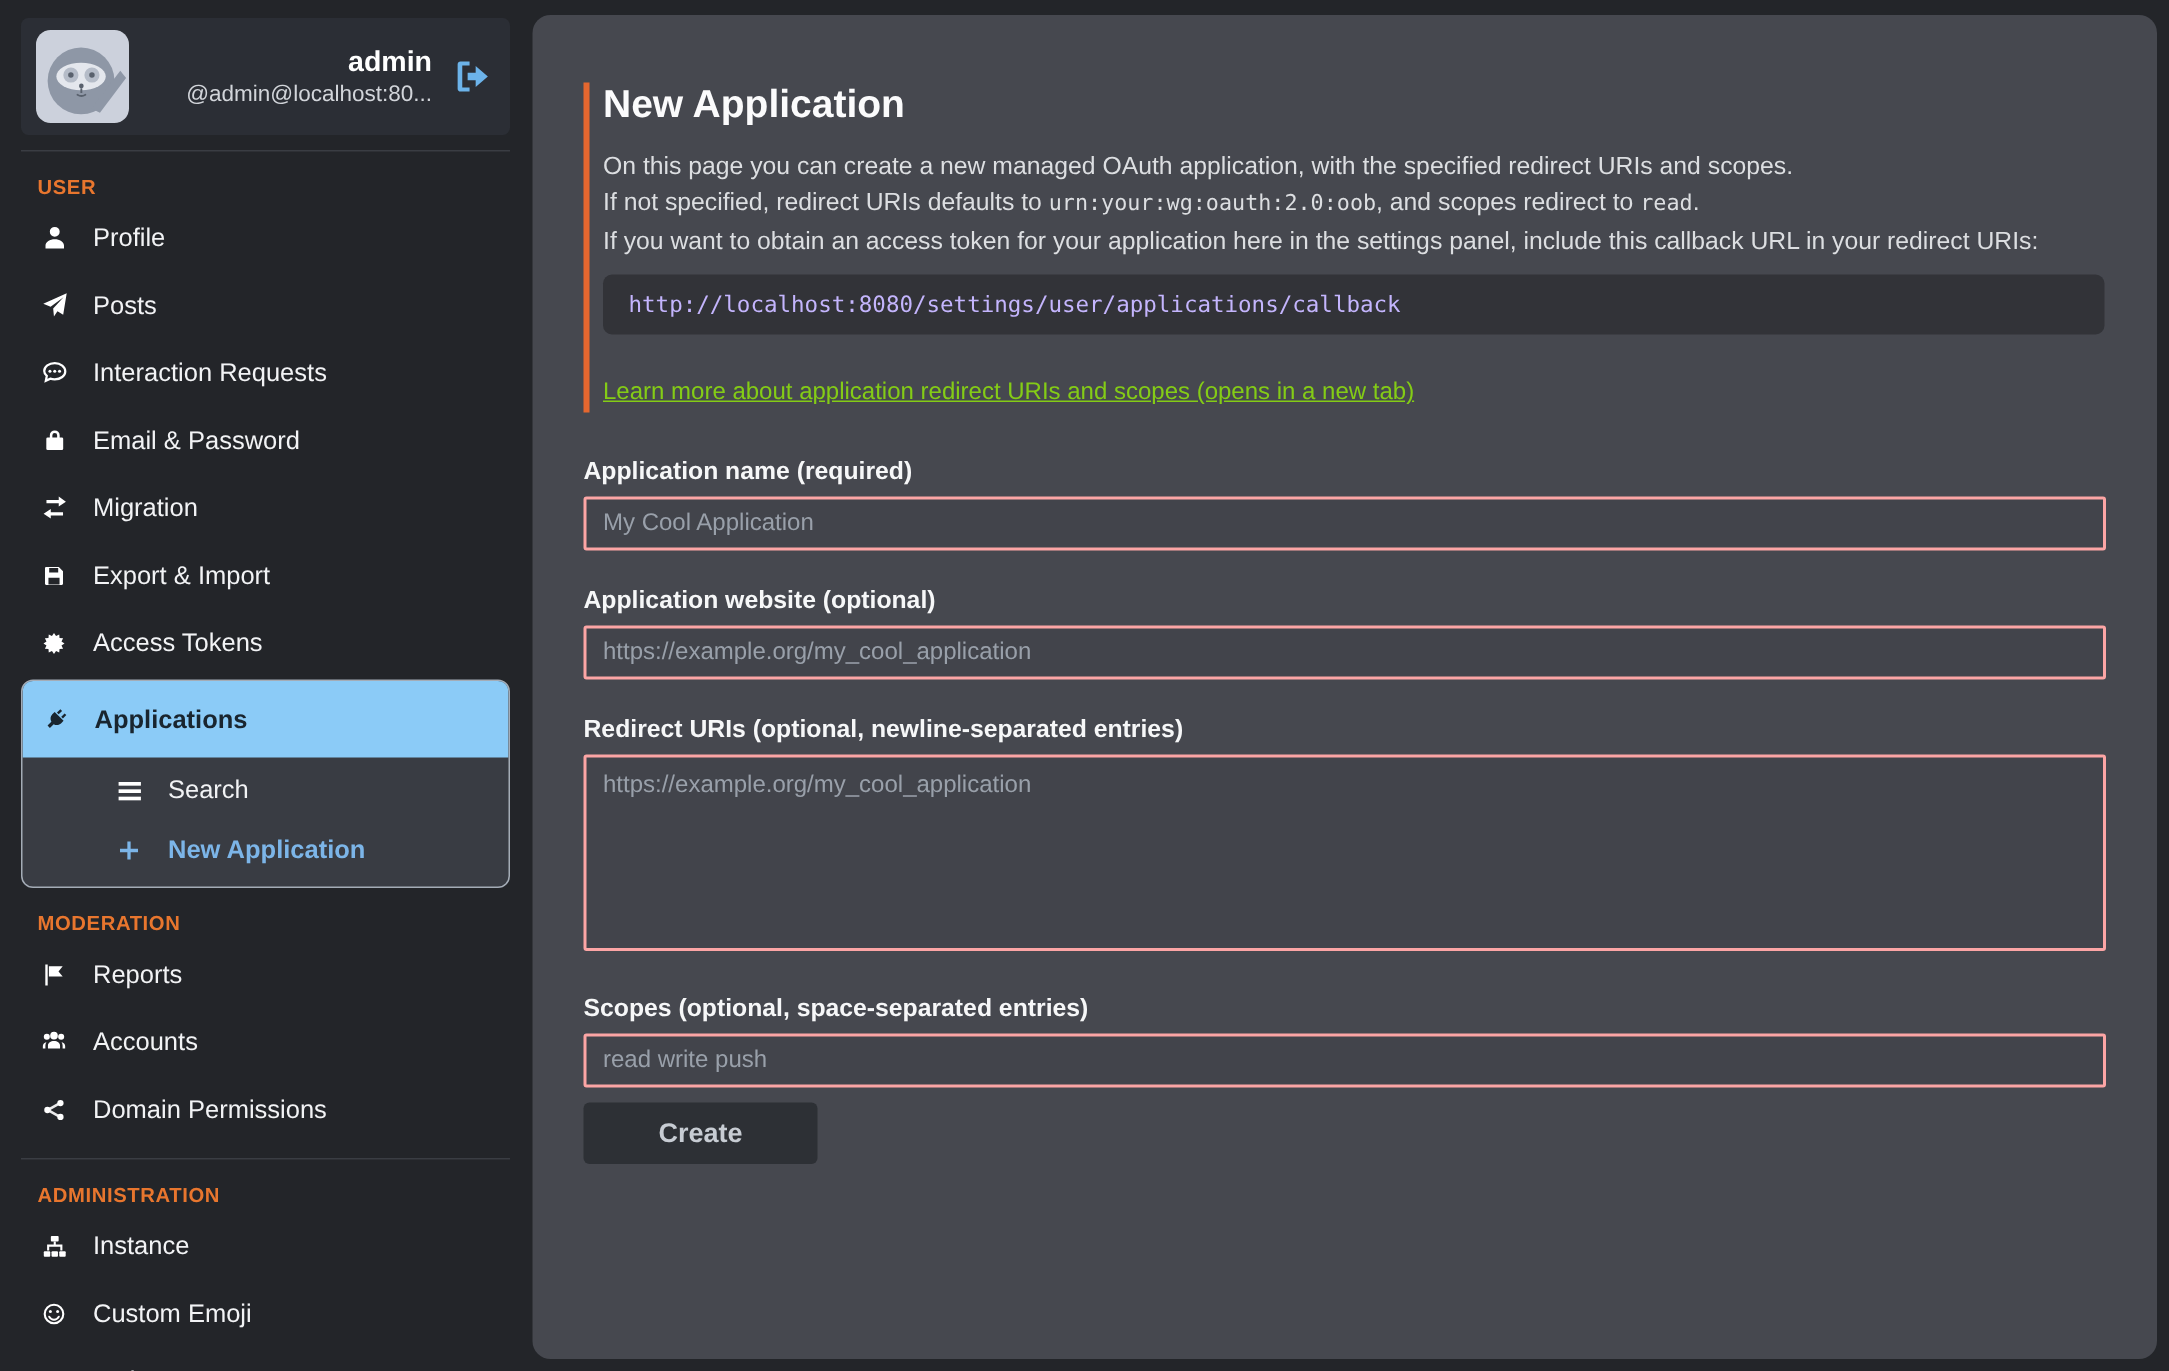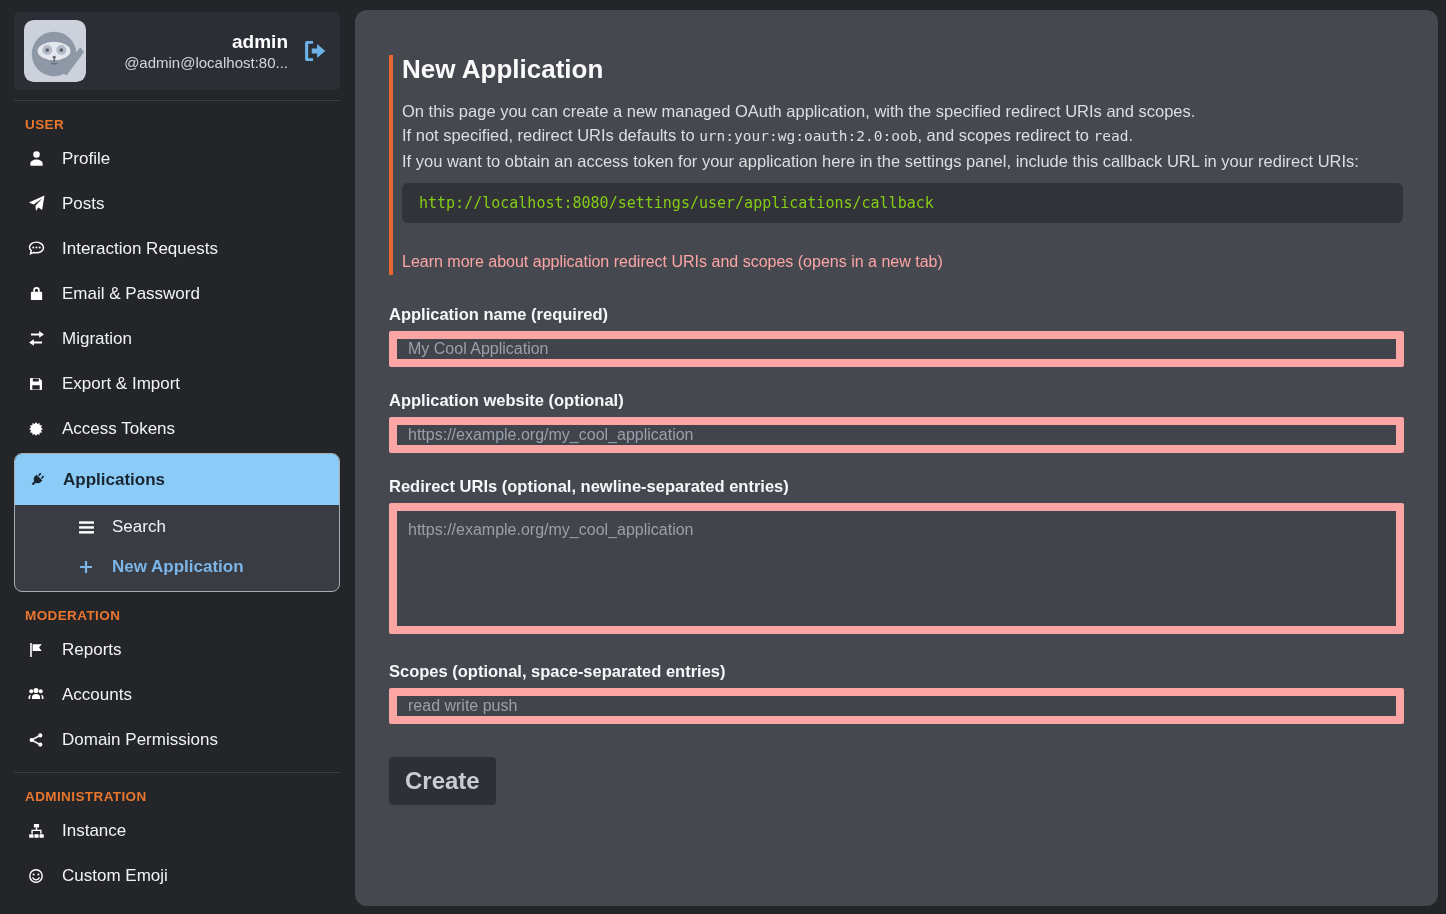--- a/index.html
+++ b/index.html
@@ -53,39 +53,39 @@
     background:#46484f; border-radius:12px;
     padding:45px 35px 0 34px;
     height:896px; overflow:hidden;
   }
   .intro-block { border-left:4px solid #e5672f; padding:0 0 4px 9px; }
   .page-title { font-size:26px; font-weight:bold; color:#fbfbfc; margin:0 0 14px 0; line-height:1.15; }
   .intro-text { font-size:16.5px; line-height:24.5px; color:#dcdee1; margin:0; }
   .inline-code { font-family:"DejaVu Sans Mono", monospace; font-size:14.5px; color:#dcdee1; }
   .code-block {
     background:#323338; border-radius:6px; padding:11px 17px; margin:10px 0 30px 0;
-    font-family:"DejaVu Sans Mono", monospace; font-size:15px; color:#84cc16;
-  }
-  .learn-link { color:#fca5a5; font-size:16px; cursor:pointer; }
+    font-family:"DejaVu Sans Mono", monospace; font-size:15px; color:#c4b5fd;
+  }
+  .learn-link { color:#84cc16; font-size:16px; text-decoration:underline; cursor:pointer; }
 
   .form-area { margin-top:30px; }
   .field { margin-bottom:24px; }
   .field-label { display:block; font-size:16.5px; font-weight:bold; color:#f6f7f8; margin-bottom:7px; }
   .text-input, .text-area {
-    width:1015px; background:#42444b; border:8px solid #fca5a5; border-radius:2px;
+    width:1015px; background:#42444b; border:2px solid #fca5a5; border-radius:2px;
     color:#e8eaec; font-family:"Liberation Sans", sans-serif; font-size:16px;
     padding:0 11px; outline:none;
   }
   .text-input { height:36px; }
   .text-area { height:131px; padding:8px 11px; resize:none; line-height:22px; }
   .text-input::placeholder, .text-area::placeholder { color:#99a0aa; opacity:1; }
   .create-button {
-    margin-top:22px; background:#2d3035; color:#c7ccd3;
-    border:none; border-radius:4px; padding:10px 16px;
-    font-family:"Liberation Sans", sans-serif; font-size:24px; font-weight:bold; cursor:pointer;
+    margin-top:10px; background:#2d3035; color:#c7ccd3;
+    border:none; border-radius:4px; padding:10px 50px;
+    font-family:"Liberation Sans", sans-serif; font-size:18px; font-weight:bold; cursor:pointer;
   }
 </style>
 </head>
 <body>
 
 <div class="app">
 
   <nav class="sidebar">
 
     <div class="user-card">
@@ -315,21 +315,21 @@
       <div class="field">
         <label class="field-label">Application website (optional)</label>
         <input class="text-input" type="text" placeholder="https://example.org/my_cool_application" style="">
       </div>
 
       <div class="field">
         <label class="field-label">Redirect URIs (optional, newline-separated entries)</label>
         <textarea class="text-area" placeholder="https://example.org/my_cool_application" style=""></textarea>
       </div>
 
-      <div class="field" style="margin-bottom:11px">
+      <div class="field" style="margin-bottom:0">
         <label class="field-label">Scopes (optional, space-separated entries)</label>
         <input class="text-input" type="text" placeholder="read write push" style="">
       </div>
 
       <button class="create-button" type="submit">Create</button>
 
     </form>
 
   </main>
 

